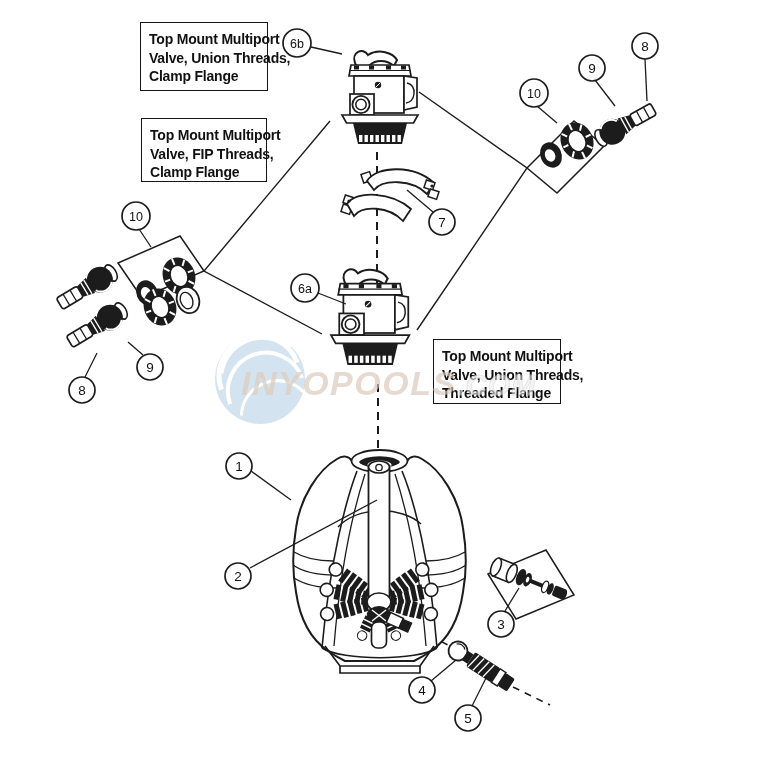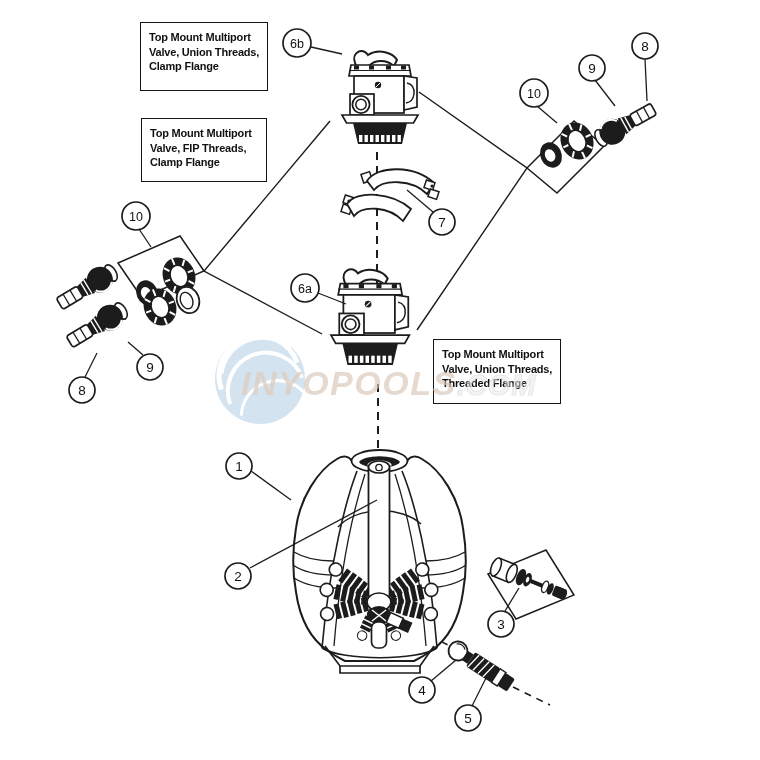--- a/index.html
+++ b/index.html
@@ -11,21 +11,21 @@
   html,body{margin:0;padding:0;background:#fff;}
   .stage{
     position:relative;width:760px;height:760px;background:#fff;overflow:hidden;
     font-family:"Liberation Sans",sans-serif;color:#111;
   }
   svg{display:block;}
   #diagram{position:absolute;left:0;top:0;}
   #diagram *{vector-effect:none;}
   .label-box{
     position:absolute;box-sizing:border-box;border:1.7px solid #151515;background:#fff;
-    padding:7px 8px 6px 8px;font-weight:bold;font-size:11px;line-height:1.33;
+    padding:7px 8px 6px 8px;font-weight:bold;font-size:14px;line-height:1.33;
     letter-spacing:-0.2px;white-space:pre;z-index:3;
   }
   .callout-text{
     font-family:"Liberation Sans",sans-serif;fill:#111;
   }
   .watermark{
     position:absolute;left:213px;top:330px;width:330px;height:100px;z-index:10;
     pointer-events:none;opacity:0.88;
   }
   .wm-logo{position:absolute;left:0;top:2px;}

